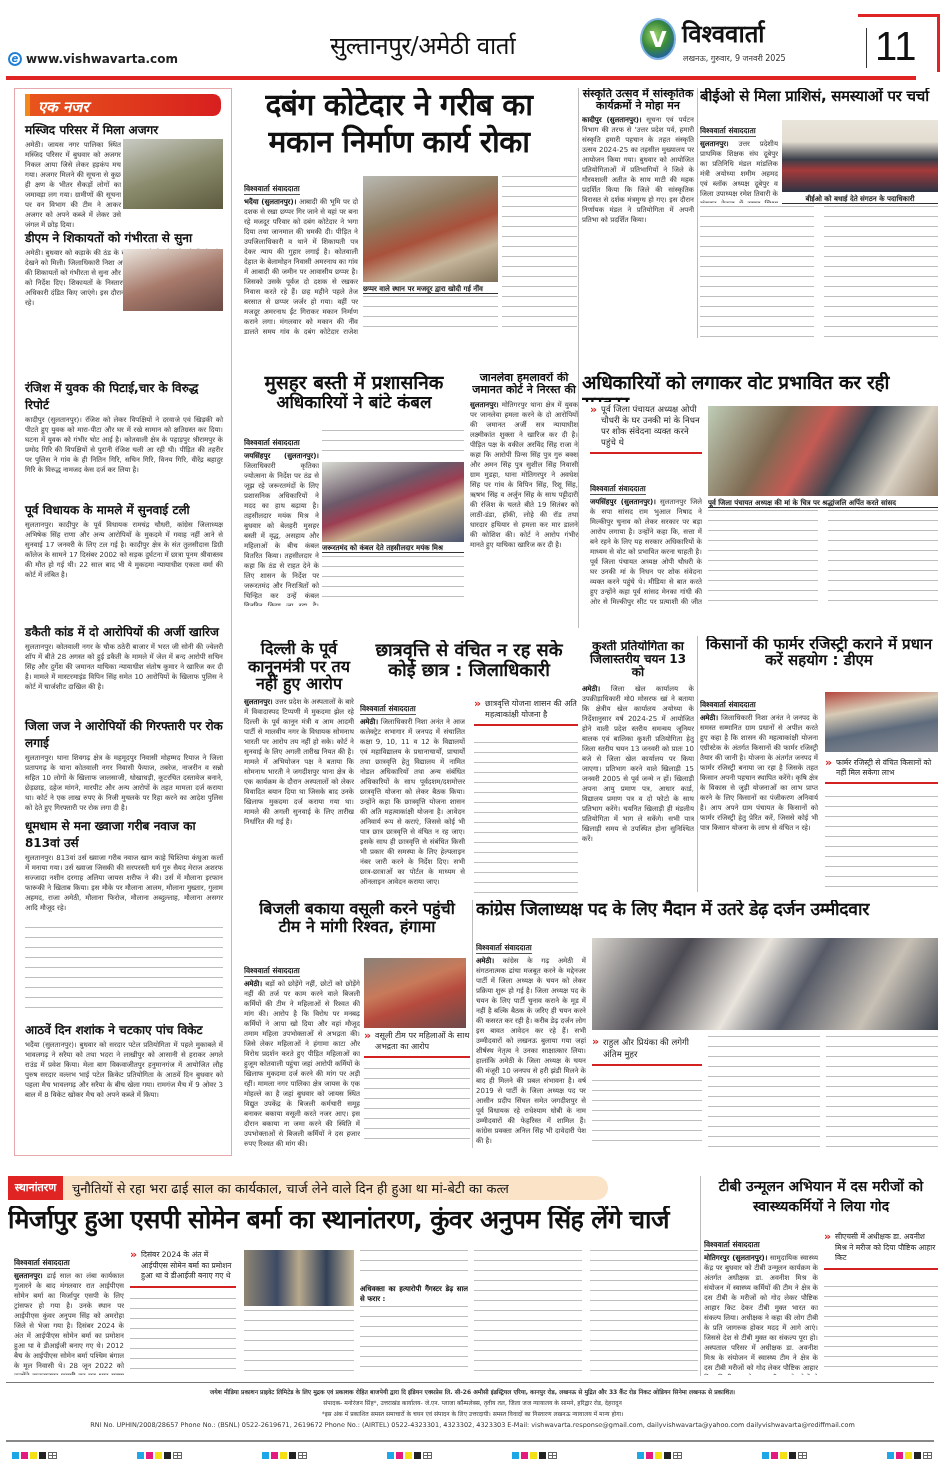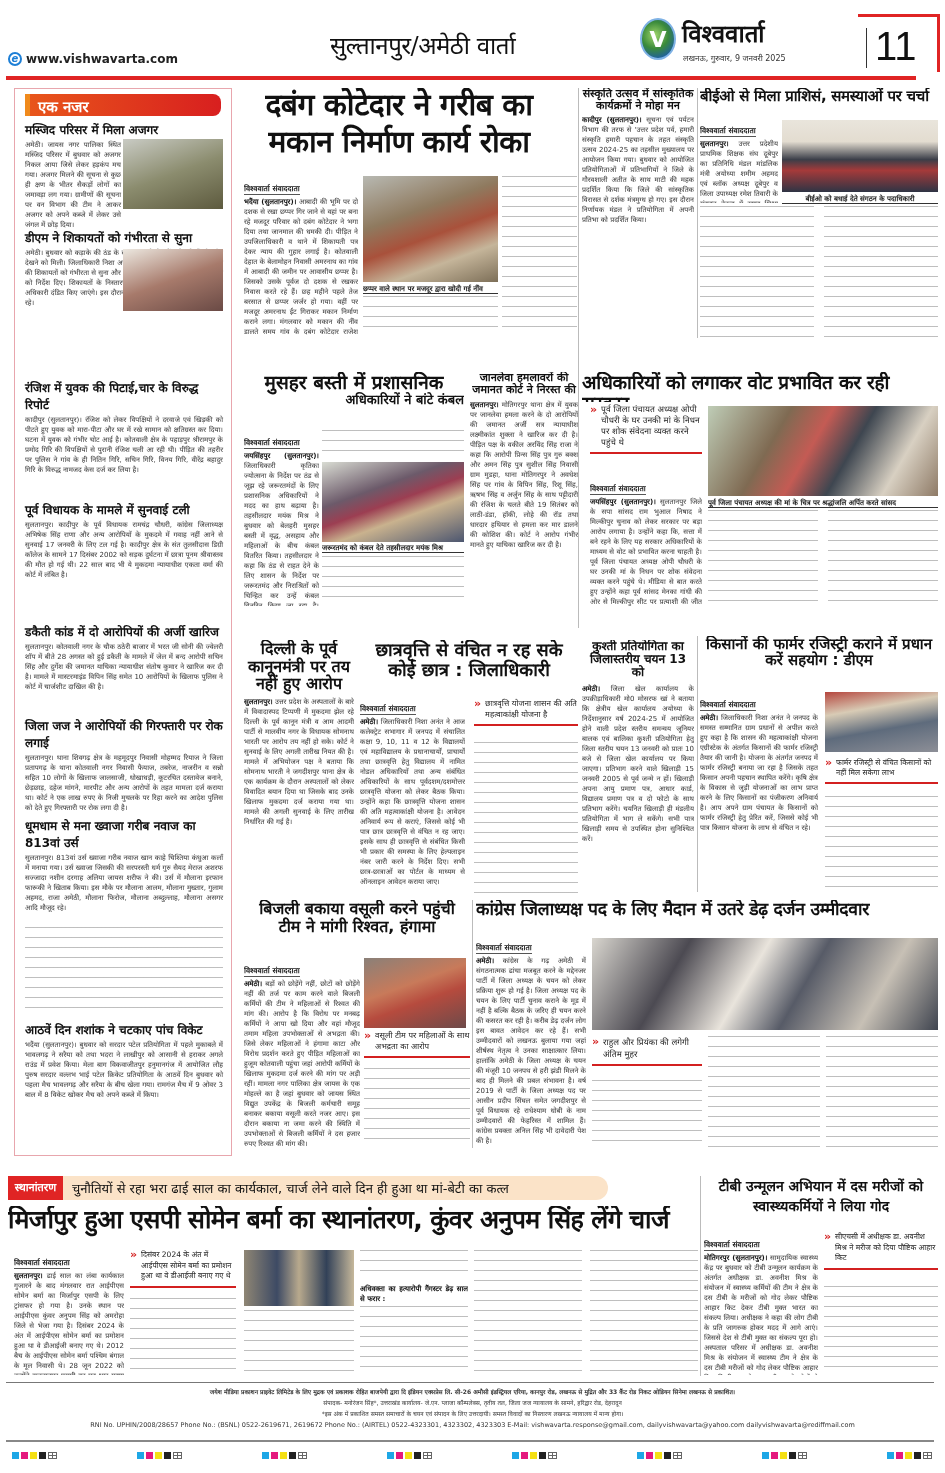--- a/index.html
+++ b/index.html
@@ -31,21 +31,21 @@
   .hl { font-weight: bold; color: #111; line-height: 1.1; }
   .photo { position: absolute; background: linear-gradient(135deg, #8d8a80, #c9c0aa 40%, #6e6757 70%, #a89f8d); overflow: hidden; }
   .caption { position: absolute; font-size: 7px; font-weight: bold; color: #222; border-bottom: 1px solid #333; white-space: nowrap; overflow: hidden; }
   .pull { display: flex; gap: 4px; font-size: 9px; color: #222; line-height: 12px; border-bottom: 2px solid #d32020; padding-bottom: 4px; }
   .chev { color: #d32020; font-weight: bold; font-size: 11px; }
   .filler { position: absolute; background: repeating-linear-gradient(to bottom, #8a8a8a 0 1px, transparent 1px 10px); opacity: 0.55; }
 
   
   #ek-nazar-box { left: 14px; top: 88px; width: 218px; height: 1068px; border: 1.5px solid #e8a6ad; }
   .ek-nazar-tab { position: absolute; left: 10px; top: 5px; width: 196px; height: 22px; background: linear-gradient(90deg, #e8551b, #d81f1f); border-radius: 0 8px 8px 0; border-left: 5px solid #f08a1c; }
-  .ek-nazar-label { position: absolute; left: 8px; top: 2px; color: #fff; font-weight: bold; font-size: 15px; }
+  .ek-nazar-label { position: absolute; left: 8px; top: 2px; color: #fff; font-weight: bold; font-size: 15px; font-style: italic; }
   .brief { position: absolute; left: 10px; width: 198px; }
   .brief h3 { font-size: 12px; font-weight: bold; color: #111; margin-bottom: 2px; }
 
   
   #transfer-bar { left: 8px; top: 1176px; width: 600px; height: 24px; background: #fbe3c8; border-radius: 0 12px 12px 0; }
   .transfer-tag { position: absolute; left: 0; top: 0; height: 24px; width: 55px; background: #e02424; color: #fff; font-size: 11px; font-weight: bold; line-height: 24px; text-align: center; }
   .transfer-kicker { position: absolute; left: 64px; top: 3px; font-size: 13px; color: #111; white-space: nowrap; }
 
   
   #footer { left: 0; top: 1382px; width: 945px; height: 91px; }
@@ -157,21 +157,21 @@
 </div>
 <div class="photo" style="left:782px;top:120px;width:156px;height:72px;background:linear-gradient(180deg,#e9e5dc 0%,#e3dcd0 30%,#3b3e48 55%,#a53a3a 70%,#2e3444);"></div>
 <div class="caption" style="left:782px;top:194px;width:156px;text-align:center;">बीईओ को बधाई देते संगठन के पदाधिकारी</div>
 <div class="col" style="left:700px;top:206px;width:238px;height:134px;">
   <div class="filler" style="left:0;top:0;width:114px;height:134px;"></div>
   <div class="filler" style="left:124px;top:0;width:114px;height:134px;"></div>
 </div>
 
 <div class="col" style="left:244px;top:372px;width:220px;height:56px;">
   <div class="hl" style="font-size:19px;text-align:center;">मुसहर बस्ती में प्रशासनिक</div>
-  <div class="hl" style="font-size:13px;text-align:right;">अधिकारियों ने बांटे कंबल</div>
+  <div class="hl" style="font-size:17px;text-align:center;">अधिकारियों ने बांटे कंबल</div>
 </div>
 <div class="col" style="left:244px;top:430px;width:75px;height:176px;">
   <div class="byline">विश्ववार्ता संवाददाता</div>
   <div class="body-text"><span class="dateline">जयसिंहपुर (सुलतानपुर)।</span> <span>जिलाधिकारी कृतिका ज्योत्सना के निर्देश पर ठंड से जूझ रहे जरूरतमंदों के लिए प्रशासनिक अधिकारियों ने मदद का हाथ बढ़ाया है। तहसीलदार मयंक मिश्र ने बुधवार को बेलहरी मुसहर बस्ती में वृद्ध, असहाय और महिलाओं के बीच कंबल वितरित किया। तहसीलदार ने कहा कि ठंड से राहत देने के लिए शासन के निर्देश पर जरूरतमंद और निराश्रितों को चिन्हित कर उन्हें कंबल वितरित किया जा रहा है। साथ ही सार्वजनिक स्थलों पर अलाव की व्यवस्था की गई है। बेलहरी मुसहर बस्ती में तहसीलदार मयंक मिश्र ने नायब तहसीलदार गरिमा वर्मा और समाजसेवी धर्मदेव शुक्ला के साथ 25 लोगों में कंबल वितरित किया। सरकार और शासन की तरफ से किए गए इस प्रयास की मुसहर समुदाय के लोगों ने सराहना की है। तहसीलदार ने भरोसा दिलाया कि कड़ाके की ठंड में किसी को असहाय नहीं छोड़ा जाएगा। कंबल वितरण के दौरान राजस्व कर्मी मौजूद रहे।</span></div>
 </div>
 <div class="photo" style="left:322px;top:462px;width:142px;height:80px;background:linear-gradient(160deg,#d9dcd3 0%,#6c5a6a 35%,#9c3e52 50%,#c9b28e 65%,#4c5670);"></div>
 <div class="caption" style="left:322px;top:543px;width:142px;">जरूरतमंद को कंबल देते तहसीलदार मयंक मिश्र</div>
 <div class="col" style="left:322px;top:556px;width:142px;height:50px;">
   <div class="filler" style="left:0;top:0;width:142px;height:50px;"></div>
 </div>

